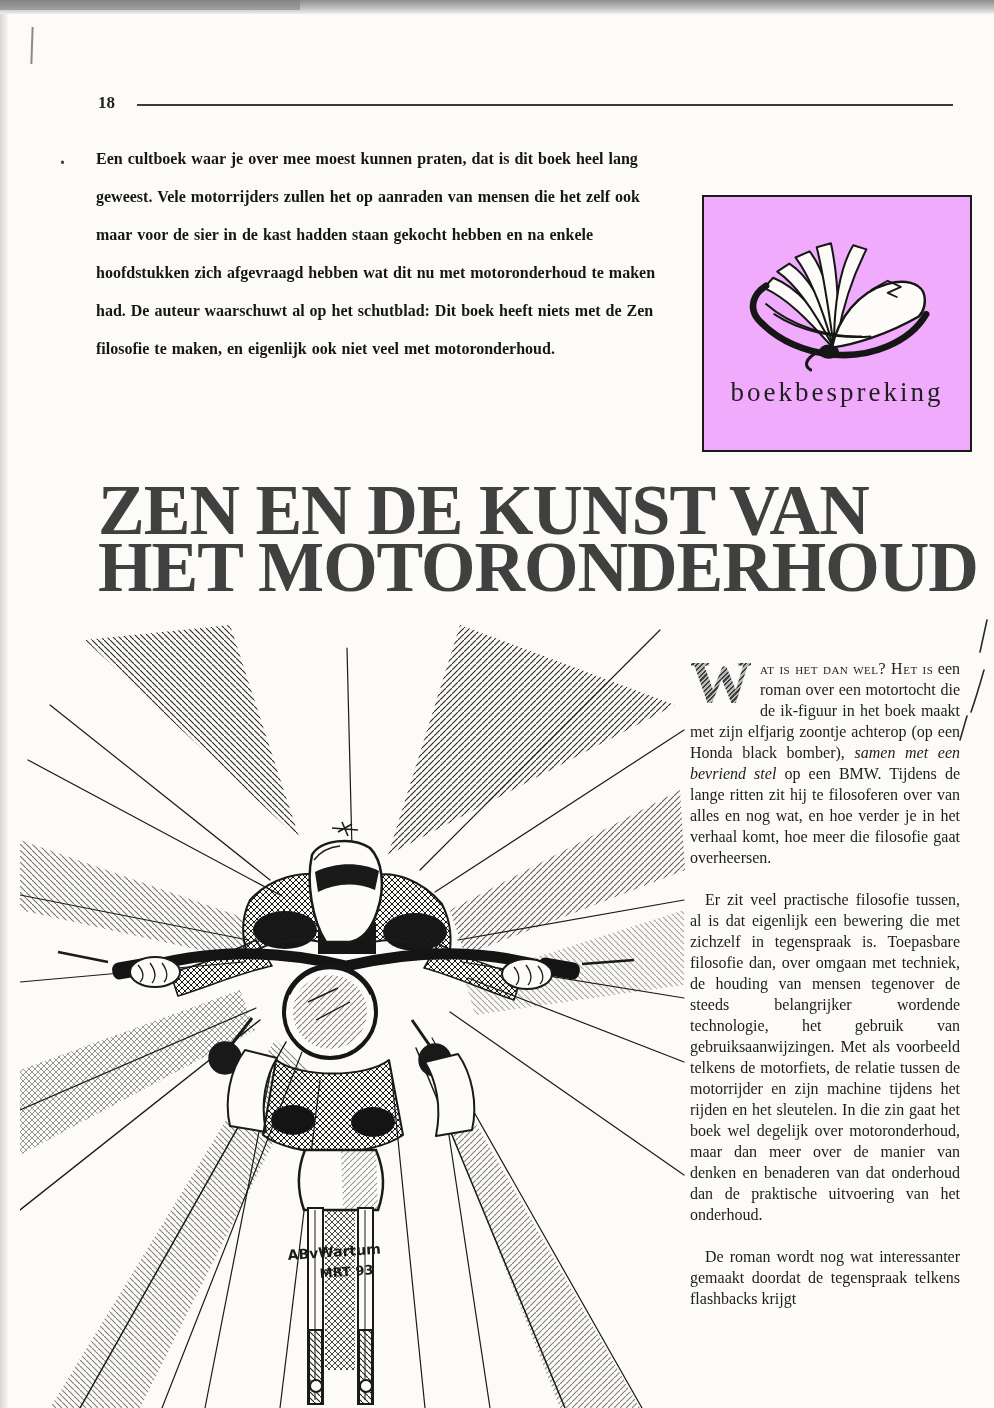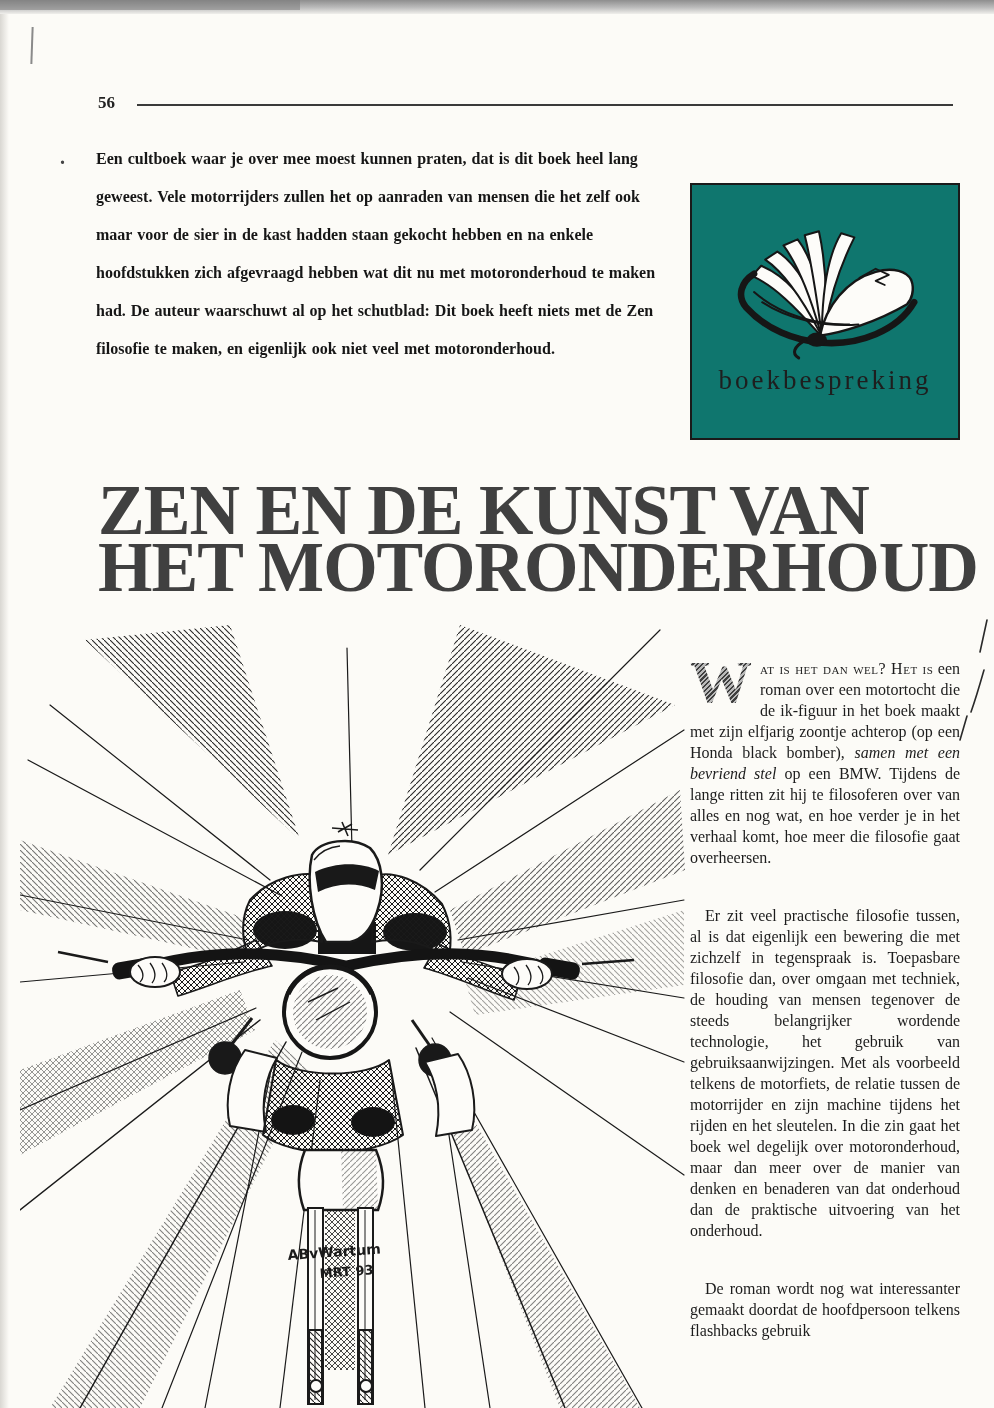--- a/index.html
+++ b/index.html
@@ -19,55 +19,55 @@
     background:linear-gradient(to right,#d9d7d2,#fcfbf7);}
   .scan-mark{position:absolute;left:31px;top:27px;width:2px;height:37px;background:#8a8a8a;transform:rotate(2deg);}
   
   .pagenum{position:absolute;left:98px;top:93px;font-size:17px;font-weight:700;color:#222;}
   .rule{position:absolute;left:137px;top:104px;width:816px;height:2px;background:#3a3a3a;}
   .stray{position:absolute;left:60px;top:146px;font-size:20px;font-weight:700;color:#444;}
   
   .intro{position:absolute;left:96px;top:140px;width:585px;margin:0;
     font-size:16px;line-height:38px;font-weight:700;color:#161616;word-spacing:1px;}
   
-  .badge{position:absolute;left:690px;top:183px;width:270px;height:257px;margin:0;
-    border:2px solid #1a1a1a;box-sizing:border-box;background:#0f766e;text-align:center;}
+  .badge{position:absolute;left:690px;top:183px;width:270px;height:257px;margin:12px;
+    border:2px solid #1a1a1a;box-sizing:border-box;background:#f0abfc;text-align:center;}
   .badge svg{display:block;margin:26px auto 0 auto;}
   .badge figcaption{font-size:27px;letter-spacing:3px;color:#1e1e1e;margin-top:2px;}
   
   h1{position:absolute;left:98px;top:480px;margin:0;font-weight:700;color:#404040;
     font-size:70px;line-height:57px;letter-spacing:-1px;}
   h1 .hl{display:block;white-space:nowrap;transform:scaleY(1.04);transform-origin:left top;}
   
   .art{position:absolute;left:20px;top:610px;}
   .margin-strokes{position:absolute;left:954px;top:612px;}
   
   .col{position:absolute;left:690px;top:658px;width:270px;
     font-size:16px;line-height:21px;text-align:justify;color:#1c1c1c;}
   .col p{margin:0;}
-  .col p.ind{text-indent:15px;margin-top:37px;}
+  .col p.ind{text-indent:15px;margin-top:21px;}
   .dropcap{
     float:left;
     font-size:62px;line-height:42px;font-weight:700;
     margin:3px 8px 0 0;
     background:repeating-linear-gradient(135deg,#3f3f3f 0 1.6px,#b9b9b9 1.6px 3.4px);
     -webkit-background-clip:text;background-clip:text;
     color:transparent;
   }
   .sc{font-variant:small-caps;letter-spacing:.5px;}
 </style>
 </head>
 <body>
 
 <div class="scan-band"></div>
 <div class="scan-band-dark"></div>
 <div class="scan-left"></div>
 <div class="scan-mark"></div>
 
-<span class="pagenum">56</span>
+<span class="pagenum">18</span>
 <div class="rule"></div>
 <span class="stray">.</span>
 
 <p class="intro">Een cultboek waar je over mee moest kunnen praten, dat is dit boek heel lang geweest. Vele motorrijders zullen het op aanraden van mensen die het zelf ook maar voor de sier in de kast hadden staan gekocht hebben en na enkele hoofdstukken zich afgevraagd hebben wat dit nu met motoronderhoud te maken had. De auteur waarschuwt al op het schutblad: Dit boek heeft niets met de Zen filosofie te maken, en eigenlijk ook niet veel met motoronderhoud.</p>
 
 <figure class="badge">
   <svg width="214" height="152" viewBox="0 0 200 150">
     <g fill="none" stroke="#161616" stroke-linecap="round" stroke-linejoin="round">
 
       <path d="M95,122 C70,94 50,74 28,64 L37,54 C61,64 81,87 96,118 Z" fill="#fdfcf9" stroke-width="2"></path>
@@ -218,14 +218,14 @@
   <g stroke="#2a2a2a" stroke-width="1.6" stroke-linecap="round" fill="none">
     <path d="M33,8 L26,40"></path>
     <path d="M30,58 C26,72 22,86 17,100"></path>
     <path d="M13,104 L6,128"></path>
   </g>
 </svg>
 
 <section class="col">
   <p><span class="dropcap">W</span><span class="sc">at is het dan wel? Het is</span><span> een roman over een motortocht die de ik-figuur in het boek maakt met zijn elfjarig zoontje achterop (op een Honda black bomber), </span><i>samen met een bevriend stel</i><span> op een BMW. Tijdens de lange ritten zit hij te filosoferen over van alles en nog wat, en hoe verder je in het verhaal komt, hoe meer die filosofie gaat overheersen.</span></p>
   <p class="ind">Er zit veel practische filosofie tussen, al is dat eigenlijk een bewering die met zichzelf in tegenspraak is. Toepasbare filosofie dan, over omgaan met techniek, de houding van mensen tegenover de steeds belangrijker wordende technologie, het gebruik van gebruiksaanwijzingen. Met als voorbeeld telkens de motorfiets, de relatie tussen de motorrijder en zijn machine tijdens het rijden en het sleutelen. In die zin gaat het boek wel degelijk over motoronderhoud, maar dan meer over de manier van denken en benaderen van dat onderhoud dan de praktische uitvoering van het onderhoud.</p>
-  <p class="ind">De roman wordt nog wat interessanter gemaakt doordat de hoofdpersoon telkens flashbacks gebruik</p>
+  <p class="ind">De roman wordt nog wat interessanter gemaakt doordat de tegenspraak telkens flashbacks krijgt</p>
 </section>
 
 </body></html>

